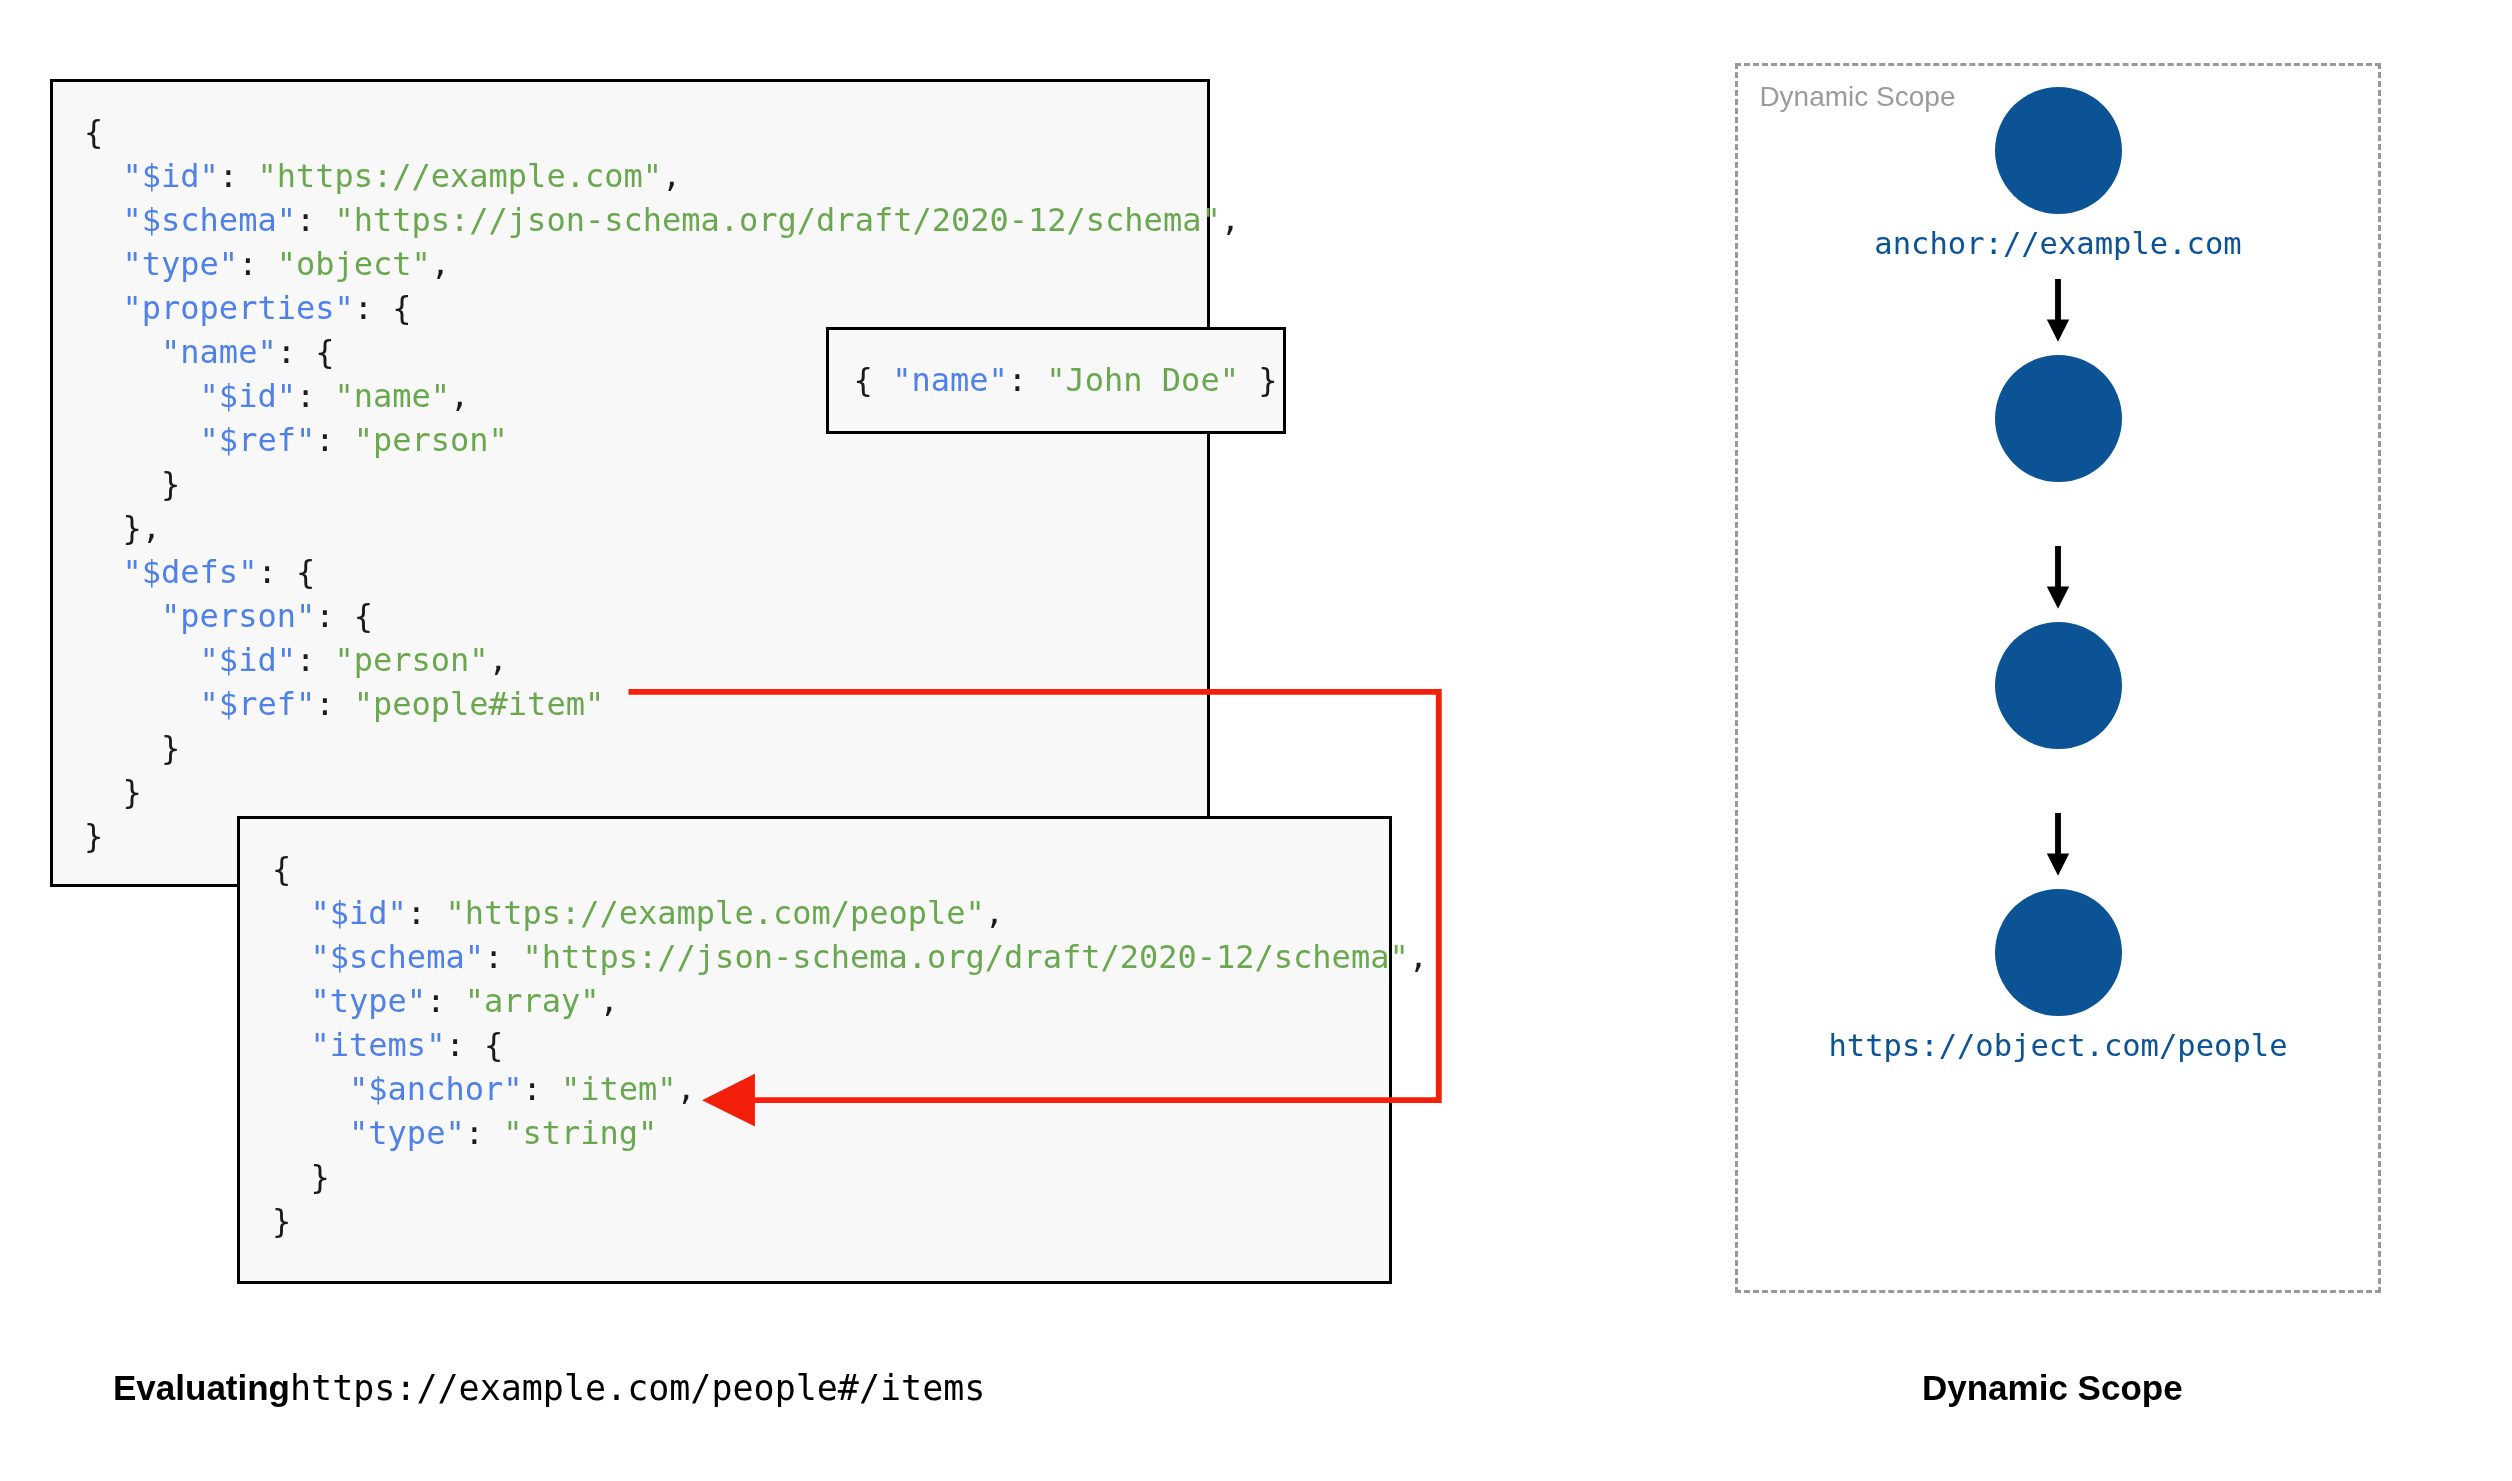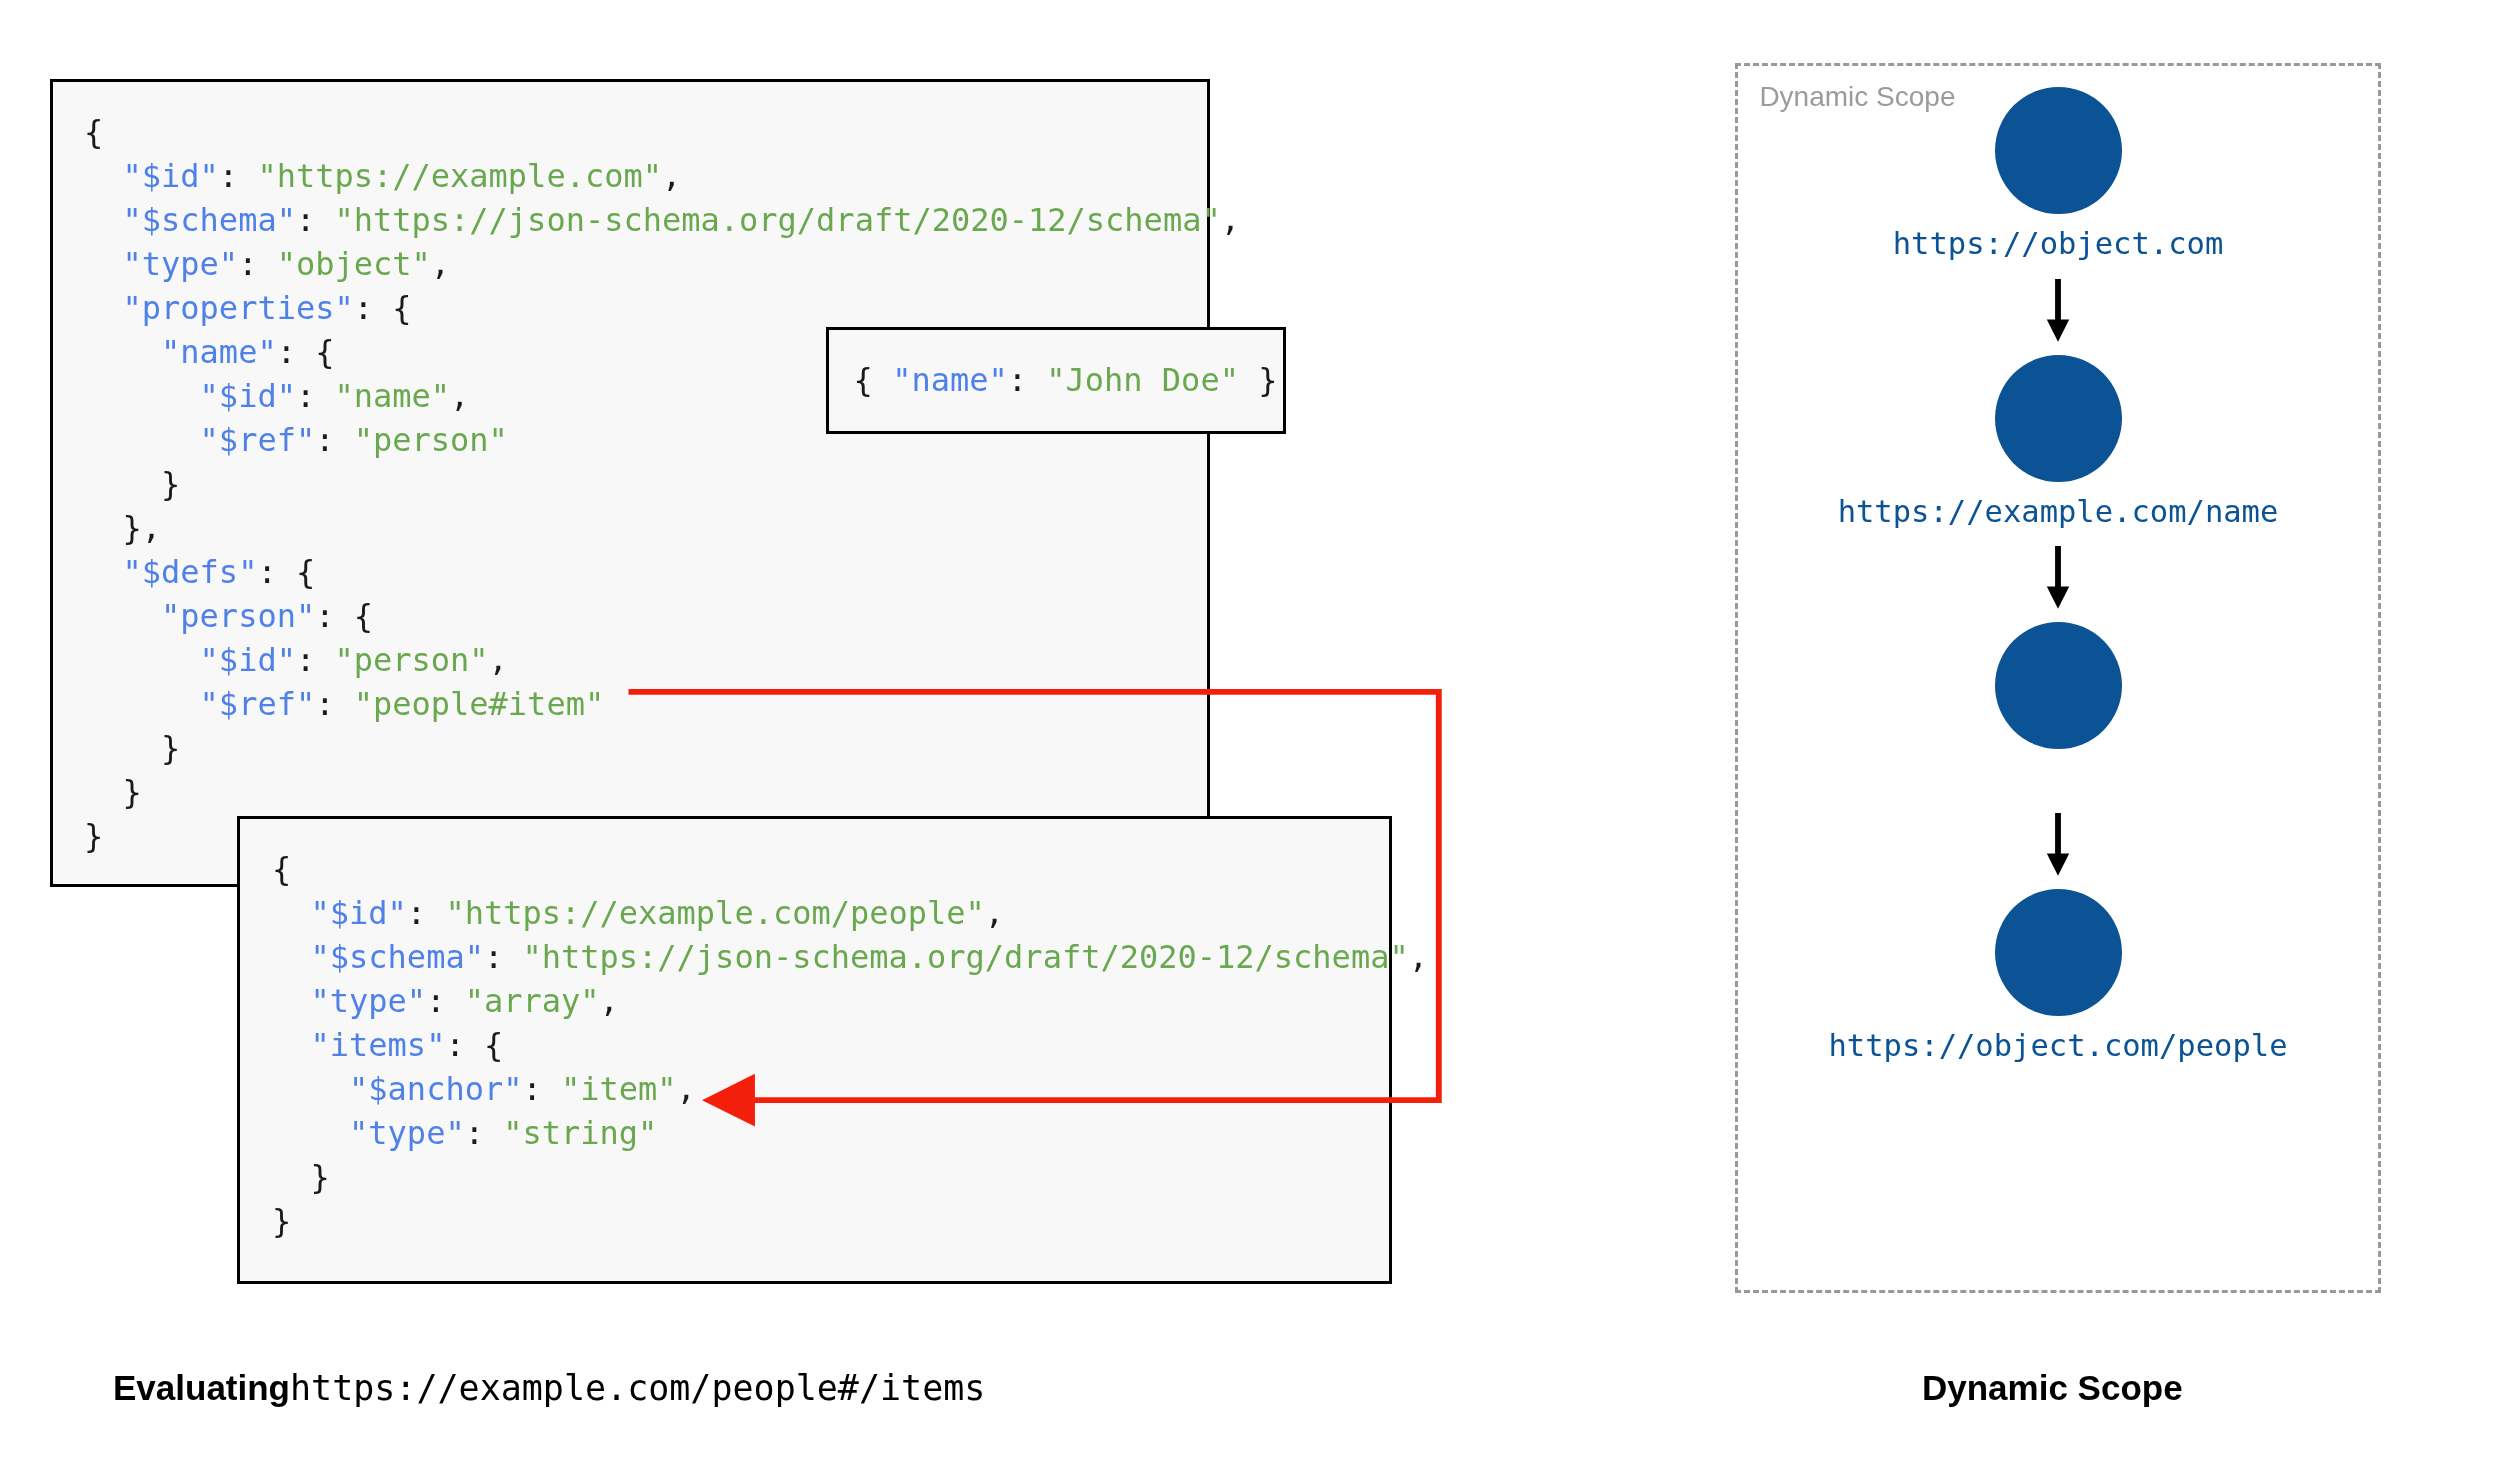--- a/index.html
+++ b/index.html
@@ -228,30 +228,29 @@
     <span class="cap-bold">Evaluating</span><span class="cap-mono">https://example.com/people#/items</span>
   </div>
 
   <div class="caption" id="dynamic-scope-caption">Dynamic Scope</div>
 
   <div id="scope-panel">
     <div id="scope-panel-title">Dynamic Scope</div>
 
     <div class="scope-node" style="top:21.4px;">
       <div class="scope-dot"></div>
-      <div class="scope-label">https://object.com</div>
+      <div class="scope-label">anchor://example.com</div>
     </div>
     <svg class="scope-arrow" style="top:213px;" viewBox="0 0 60 122" xmlns="http://www.w3.org/2000/svg">
       <line x1="30" y1="0" x2="30" y2="84" stroke="#000" stroke-width="11"></line>
       <path d="M 30 118 L 9 76 L 51 76 Z" fill="#000"></path>
     </svg>
 
     <div class="scope-node" style="top:289px;">
       <div class="scope-dot"></div>
-      <div class="scope-label">https://example.com/name</div>
     </div>
     <svg class="scope-arrow" style="top:480px;" viewBox="0 0 60 122" xmlns="http://www.w3.org/2000/svg">
       <line x1="30" y1="0" x2="30" y2="84" stroke="#000" stroke-width="11"></line>
       <path d="M 30 118 L 9 76 L 51 76 Z" fill="#000"></path>
     </svg>
 
     <div class="scope-node" style="top:556px;">
       <div class="scope-dot"></div>
     </div>
     <svg class="scope-arrow" style="top:747px;" viewBox="0 0 60 122" xmlns="http://www.w3.org/2000/svg">

